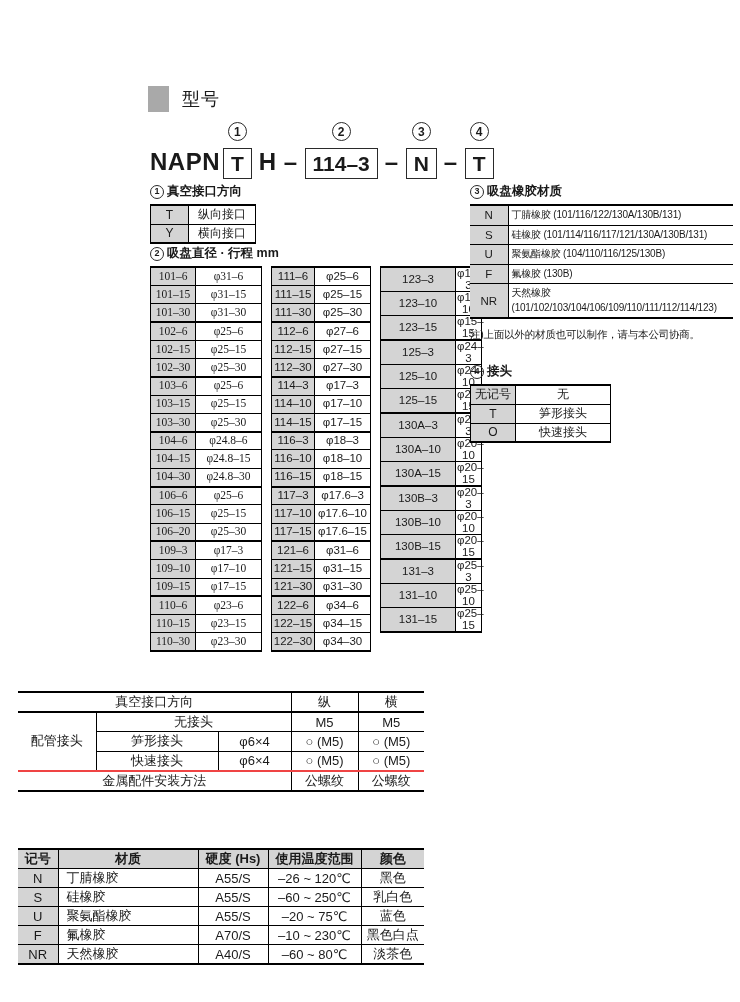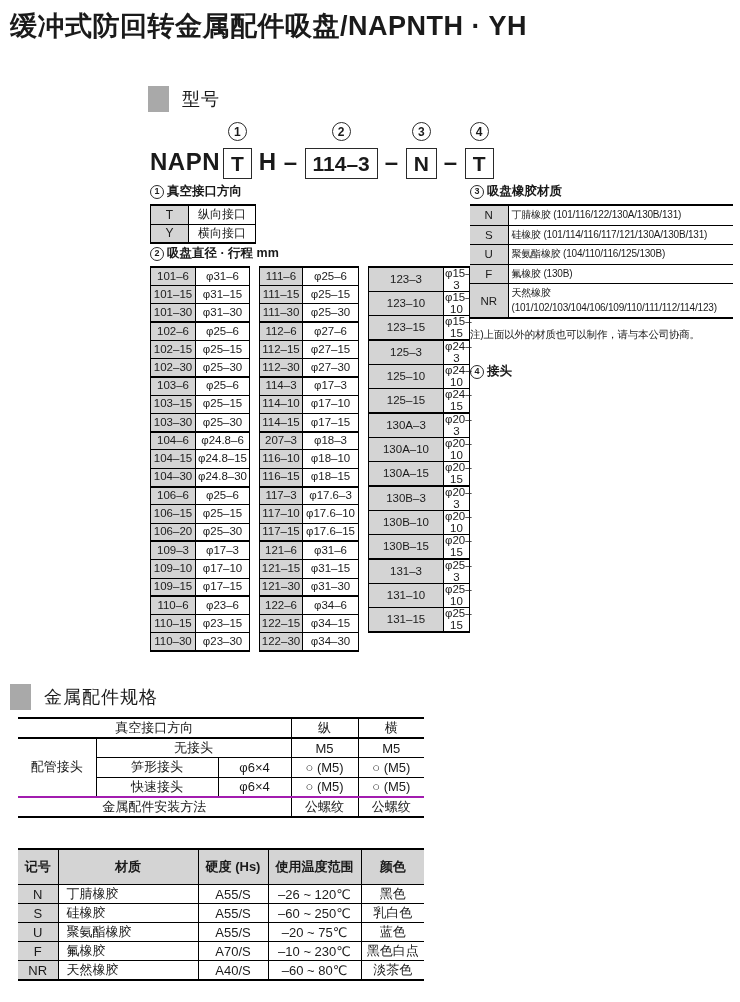--- a/index.html
+++ b/index.html
@@ -53,21 +53,21 @@
   .vac-table td{font-size:12px;height:19px;padding:0 2px;}
   .vac-table td:first-child{background:#d4d4d4;width:38px;}
 
   
   .diam-block{position:absolute;left:150px;top:245px;}
   .diam-row{display:flex;gap:9px;align-items:flex-start;margin-top:2px;}
   .diam{font-size:11.5px;}
   .diam td{height:18.3px;padding:0 1px;line-height:1;}
   .diam td:first-child{background:#d4d4d4;}
   .diam tr:nth-child(3n) td{border-bottom-width:2px;}
-  .diam-1{width:100px;} .diam-1 td:first-child{width:45px;}
+  .diam-1{width:112px;font-family:Liberation Serif, serif;} .diam-1 td:first-child{width:45px;}
   .diam-2{width:100px;} .diam-2 td:first-child{width:43px;margin-left:40px;}
   .diam-3{width:102px;} .diam-3 td:first-child{width:75px;}
 
   
   .right-col{position:absolute;left:470px;top:183px;width:263px;}
   .rubber-table{width:263px;}
   .rubber-table td{padding:2px 3px;}
   .rubber-table td:first-child{background:#d4d4d4;width:38px;font-size:11.5px;}
   .rubber-table td:last-child{text-align:left;font-size:10px;line-height:1.45;letter-spacing:-0.2px;}
   .note{font-size:10.5px;margin-top:9px;letter-spacing:-0.2px;}
@@ -76,36 +76,35 @@
   .conn-label{margin-top:21px;}
   .conn-table{width:141px;}
   .conn-table td{font-size:12px;height:19px;padding:0 2px;}
   .conn-table td:first-child{background:#d4d4d4;width:45px;}
 
   
   .metal-section{position:absolute;left:10px;top:684px;width:420px;}
   .metal-table{width:406px;margin:7px 0 0 8px;}
   .metal-table td{font-size:13px;height:19.5px;padding:0 3px;}
   .metal-table tr:first-child td{border-bottom:2px solid #000;}
-  .metal-table tr:last-child td{border-top:2px solid #a21caf;}
+  .metal-table tr:last-child td{border-top:2px solid #ef4444;}
 
   
   .padspec-section{position:absolute;left:10px;top:838px;width:420px;}
   .padspec-table{width:406px;margin:10px 0 0 8px;}
-  .padspec-table th{background:#d4d4d4;font-size:13px;font-weight:700;height:19px;padding:8px 2px;}
+  .padspec-table th{background:#d4d4d4;font-size:13px;font-weight:700;height:19px;padding:0 2px;}
   .padspec-table td{font-size:13px;height:18.5px;padding:0 2px;}
   .padspec-table td:first-child{background:#d4d4d4;}
   .padspec-table td:nth-child(2){text-align:left;padding-left:8px;}
 </style>
 </head>
 <body>
 
 <div class="page">
 
-  <div class="page-title">缓冲式防回转金属配件吸盘/NAPNTH · YH</div>
 
   <div class="sec-head model-heading">
     <span class="sec-square"></span>
     <span class="sec-title">型号</span>
   </div>
 
   <div class="model-line">
     <span class="m-text prefix">NAPN</span>
     <span class="m-group">
       <span class="circ-num">1</span>
@@ -274,21 +273,21 @@
             </tr>
             <tr>
               <td>114–10</td>
               <td>φ17–10</td>
             </tr>
             <tr>
               <td>114–15</td>
               <td>φ17–15</td>
             </tr>
             <tr>
-              <td>207–3</td>
+              <td>116–3</td>
               <td>φ18–3</td>
             </tr>
             <tr>
               <td>116–10</td>
               <td>φ18–10</td>
             </tr>
             <tr>
               <td>116–15</td>
               <td>φ18–15</td>
             </tr>
@@ -425,27 +424,39 @@
             <td>天然橡胶 (101/102/103/104/106/109/110/111/112/114/123)</td>
           </tr>
         </tbody>
     </table>
     <div class="note">注)上面以外的材质也可以制作，请与本公司协商。</div>
 
     <div class="tbl-label conn-label">
       <span class="circ-sm">4</span>
       <span>接头</span>
     </div>
+    <table class="boxed conn-table">
+      <tbody>
+          <tr>
+            <td>无记号</td>
+            <td>无</td>
+          </tr>
+          <tr>
+            <td>T</td>
+            <td>笋形接头</td>
+          </tr>
+          <tr>
+            <td>O</td>
+            <td>快速接头</td>
+          </tr>
+        </tbody>
+    </table>
   </div>
 
   <div class="metal-section">
-    <div class="sec-head">
-      <span class="sec-square"></span>
-      <span class="sec-title">金属配件规格</span>
-    </div>
     <table class="open-sides metal-table">
       <colgroup>
         <col style="width:78px">
           <col style="width:122px">
           <col style="width:73px">
           <col style="width:67px">
           <col style="width:66px">
       </colgroup>
       <tbody>
         <tr>

